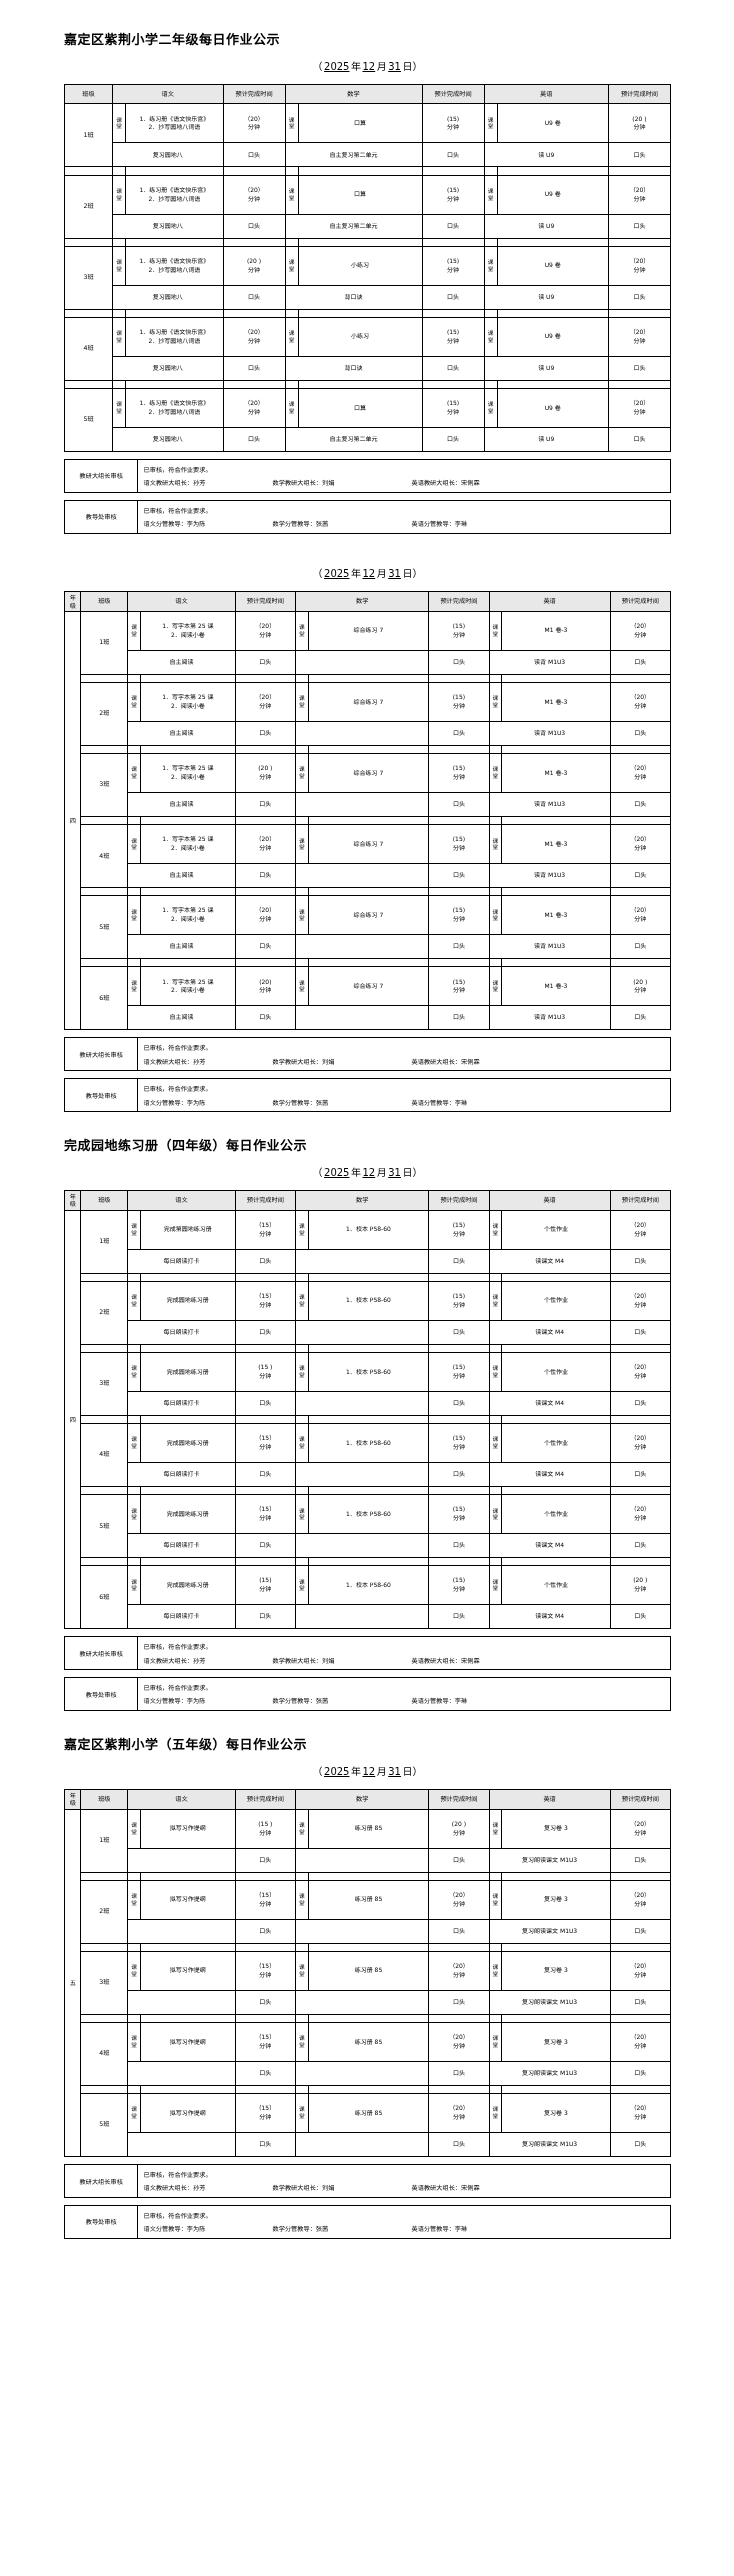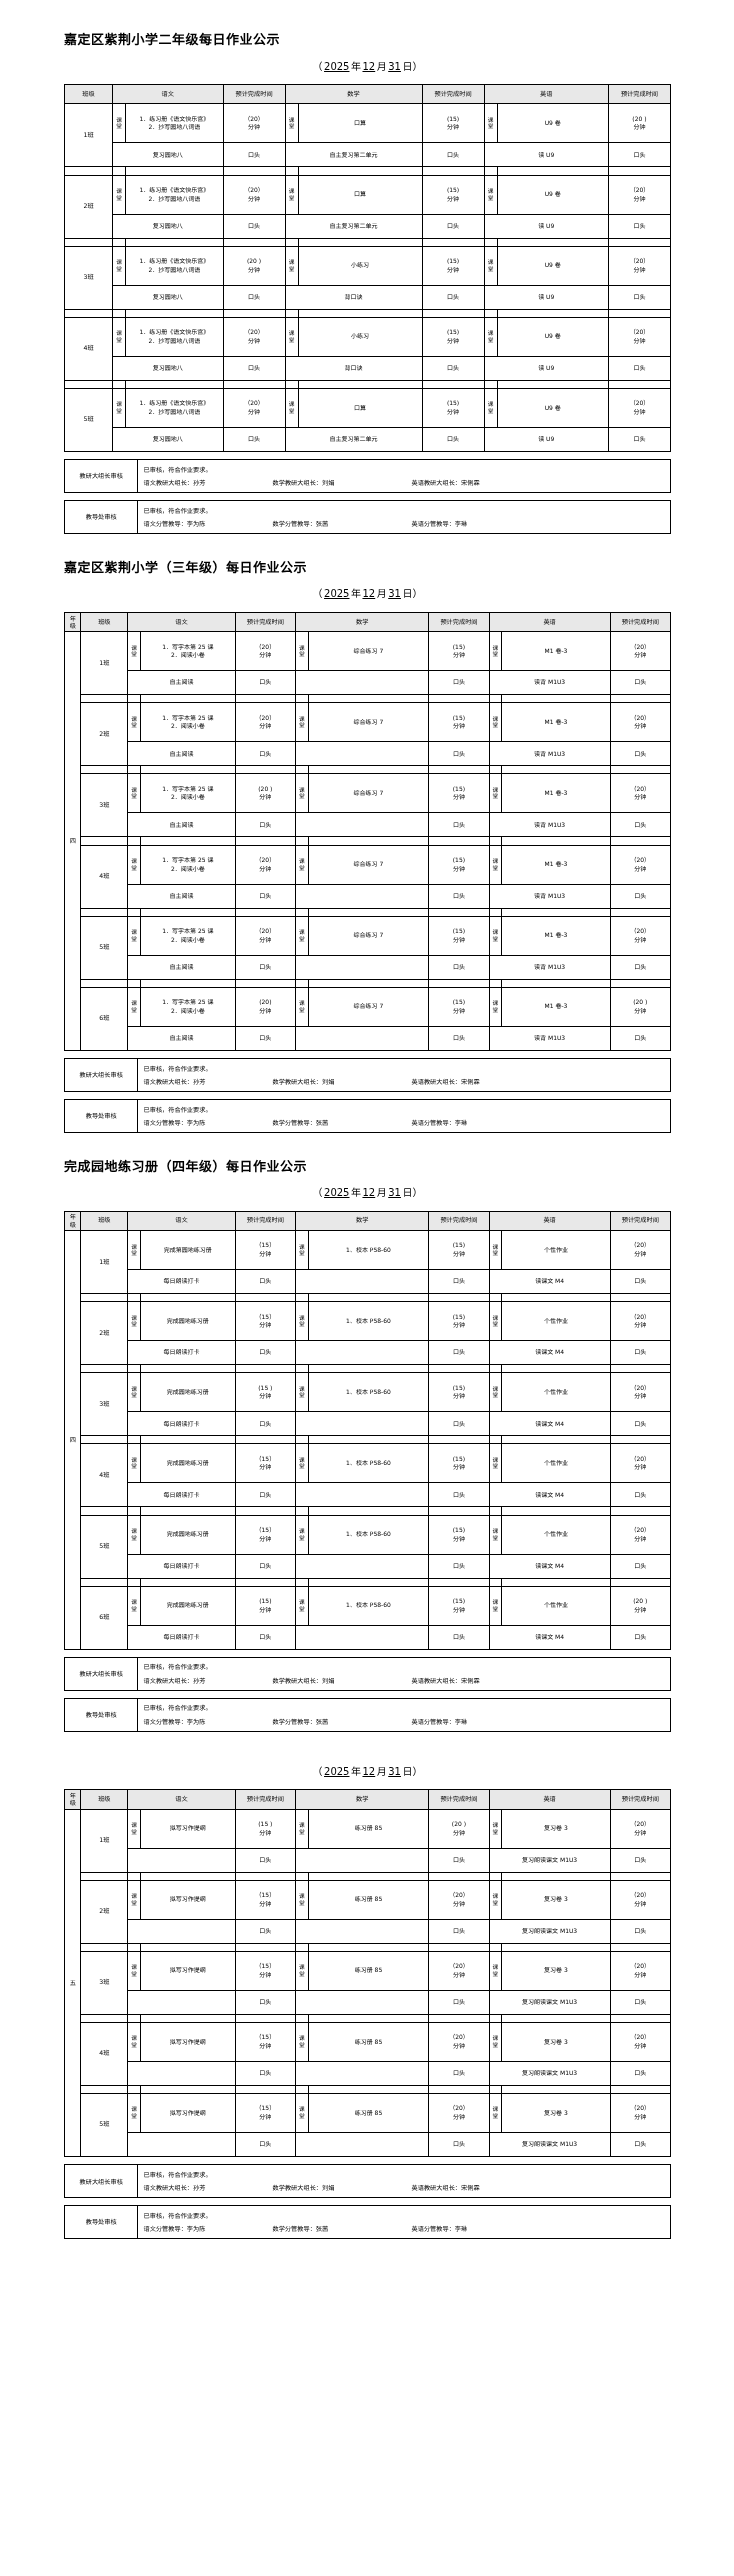--- a/index.html
+++ b/index.html
@@ -378,21 +378,20 @@
                   <span class="sign-b">数学分管教导：张茜</span>
                   <span class="sign-c">英语分管教导：李琳</span>
                 </div>
               </td>
             </tr>
           </tbody>
         </table>
       </div>
       <div class="doc-block">
         <div class="block-spacer-mid"></div>
-        <div class="doc-title">嘉定区紫荆小学（三年级）每日作业公示</div>
         <div class="doc-subtitle"><span>（</span><span class="u">2025</span><span>年</span><span class="u">12</span><span>月</span><span class="u">31</span><span>日</span><span>）</span></div>
         <table class="hw">
           <colgroup>
             <col style="width: 13.4px;">
             <col style="width: 38px;">
             <col style="width: 10.3px;">
             <col style="width: 77px;">
             <col style="width: 49px;">
             <col style="width: 10.3px;">
             <col style="width: 98px;">
@@ -982,20 +981,21 @@
                   <span class="sign-b">数学分管教导：张茜</span>
                   <span class="sign-c">英语分管教导：李琳</span>
                 </div>
               </td>
             </tr>
           </tbody>
         </table>
       </div>
       <div class="doc-block">
         <div class="block-spacer-mid"></div>
+        <div class="doc-title">嘉定区紫荆小学（五年级）每日作业公示</div>
         <div class="doc-subtitle"><span>（</span><span class="u">2025</span><span>年</span><span class="u">12</span><span>月</span><span class="u">31</span><span>日</span><span>）</span></div>
         <table class="hw">
           <colgroup>
             <col style="width: 13.4px;">
             <col style="width: 38px;">
             <col style="width: 10.3px;">
             <col style="width: 77px;">
             <col style="width: 49px;">
             <col style="width: 10.3px;">
             <col style="width: 98px;">

